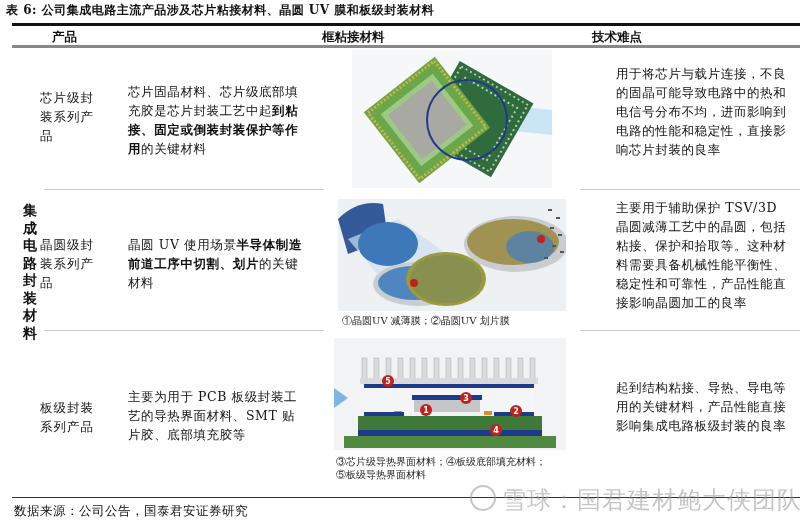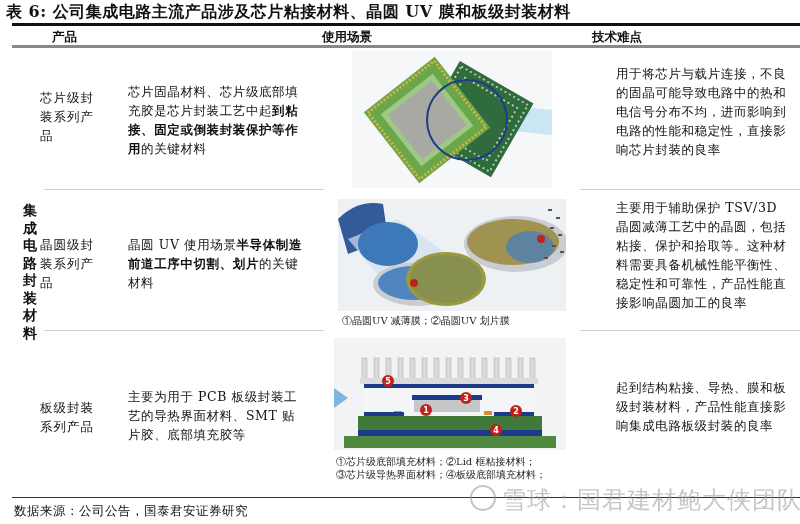--- a/index.html
+++ b/index.html
@@ -3,21 +3,21 @@
 <meta charset="utf-8">
 <style>
   html, body { margin: 0; padding: 0; background: #ffffff; }
   body {
     width: 800px; height: 524px; position: relative; overflow: hidden;
     font-family: "DejaVu Serif", "Liberation Serif", serif;
     color: #111;
   }
   .title {
     position: absolute; left: 6px; top: 2px;
-    font-size: 16px; font-weight: bold; letter-spacing: 0.5px;
+    font-size: 12px; font-weight: bold; letter-spacing: 0.5px;
     white-space: nowrap;
   }
   .rule-top { position: absolute; left: 12px; right: 0; top: 23px; height: 3px; background: #111; }
   .hdr { position: absolute; top: 29px; font-size: 12.5px; font-weight: bold; }
   .rule-hdr { position: absolute; left: 12px; right: 0; top: 45px; height: 3px; background: #888; }
   .hsep { position: absolute; height: 1px; background: #cfcfcf; }
   .rule-bottom { position: absolute; left: 12px; right: 0; top: 497px; height: 1px; background: #333; }
   .vert-label {
     position: absolute; left: 22px; top: 202px; width: 16px;
     font-size: 14px; font-weight: bold; line-height: 17.5px; text-align: center;
@@ -39,21 +39,21 @@
     border-radius: 50%; vertical-align: middle; margin-right: 6px; position: relative; top: -3px;
   }
 </style>
 </head>
 <body>
 
 <div class="title">表 6: 公司集成电路主流产品涉及芯片粘接材料、晶圆 UV 膜和板级封装材料</div>
 <div class="rule-top"></div>
 
 <div class="hdr" style="left:52px">产品</div>
-<div class="hdr" style="left:322px">使用场景</div>
+<div class="hdr" style="left:322px">框粘接材料</div>
 <div class="hdr" style="left:592px">技术难点</div>
 <div class="rule-hdr"></div>
 
 <div class="vert-label">
   <div>集</div>
   <div>成</div>
   <div>电</div>
   <div>路</div>
   <div>封</div>
   <div>装</div>
@@ -164,23 +164,23 @@
     <g fill="#fff" font-size="8" font-family="DejaVu Sans, sans-serif" text-anchor="middle" font-weight="bold">
       <text x="54" y="46">5</text>
         <text x="132" y="63">3</text>
         <text x="92" y="75">1</text>
       <text x="182" y="76">2</text>
         <text x="162" y="95">4</text>
     </g>
   </svg>
 </div>
 <div class="caption" style="left:336px;top:455px">
-  <div>①芯片级底部填充材料；②Lid 框粘接材料；</div>
   <div>③芯片级导热界面材料；④板级底部填充材料；</div>
+  <div>⑤板级导热界面材料</div>
 </div>
-<div class="cell tech" style="top:378px">起到结构粘接、导热、膜和板级封装材料，产品性能直接影响集成电路板级封装的良率</div>
+<div class="cell tech" style="top:378px">起到结构粘接、导热、导电等用的关键材料，产品性能直接影响集成电路板级封装的良率</div>
 
 <div class="rule-bottom"></div>
 <div class="source">数据来源：公司公告，国泰君安证券研究</div>
 
 <div class="watermark">
   <span class="wm-icon"></span><span>雪球：国君建材鲍大侠团队</span>
 </div>
 
 </body></html>

